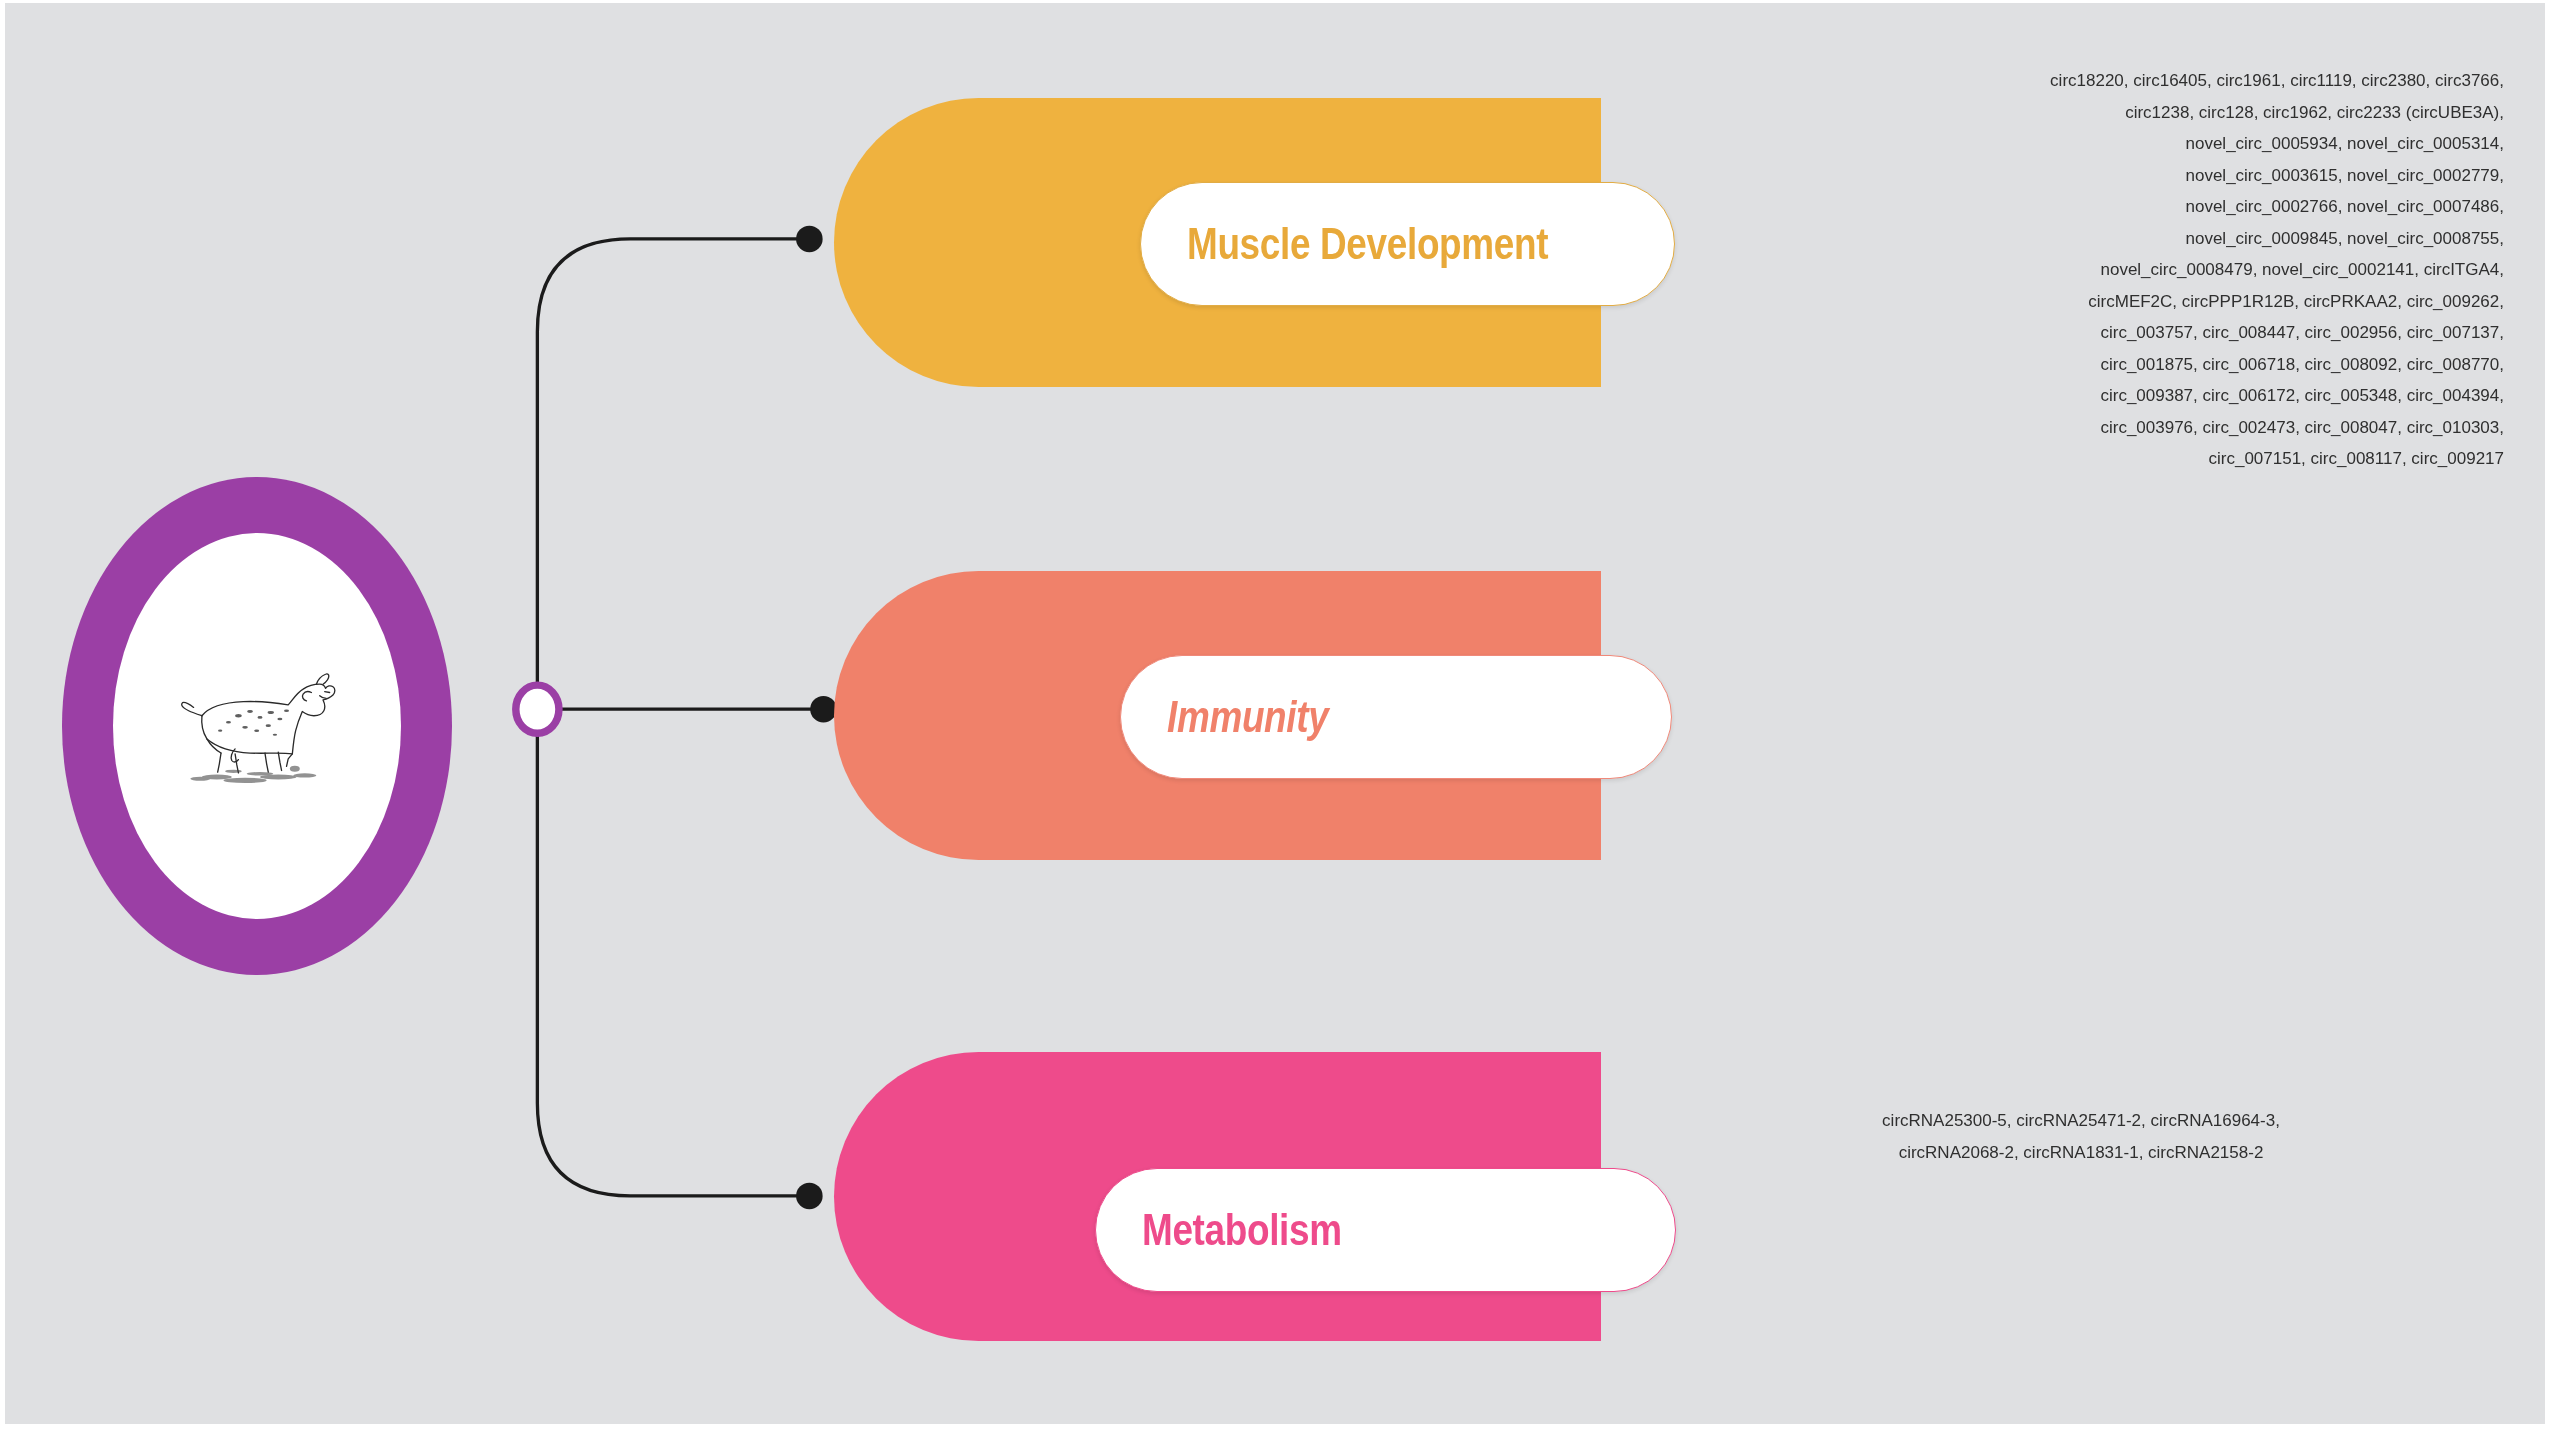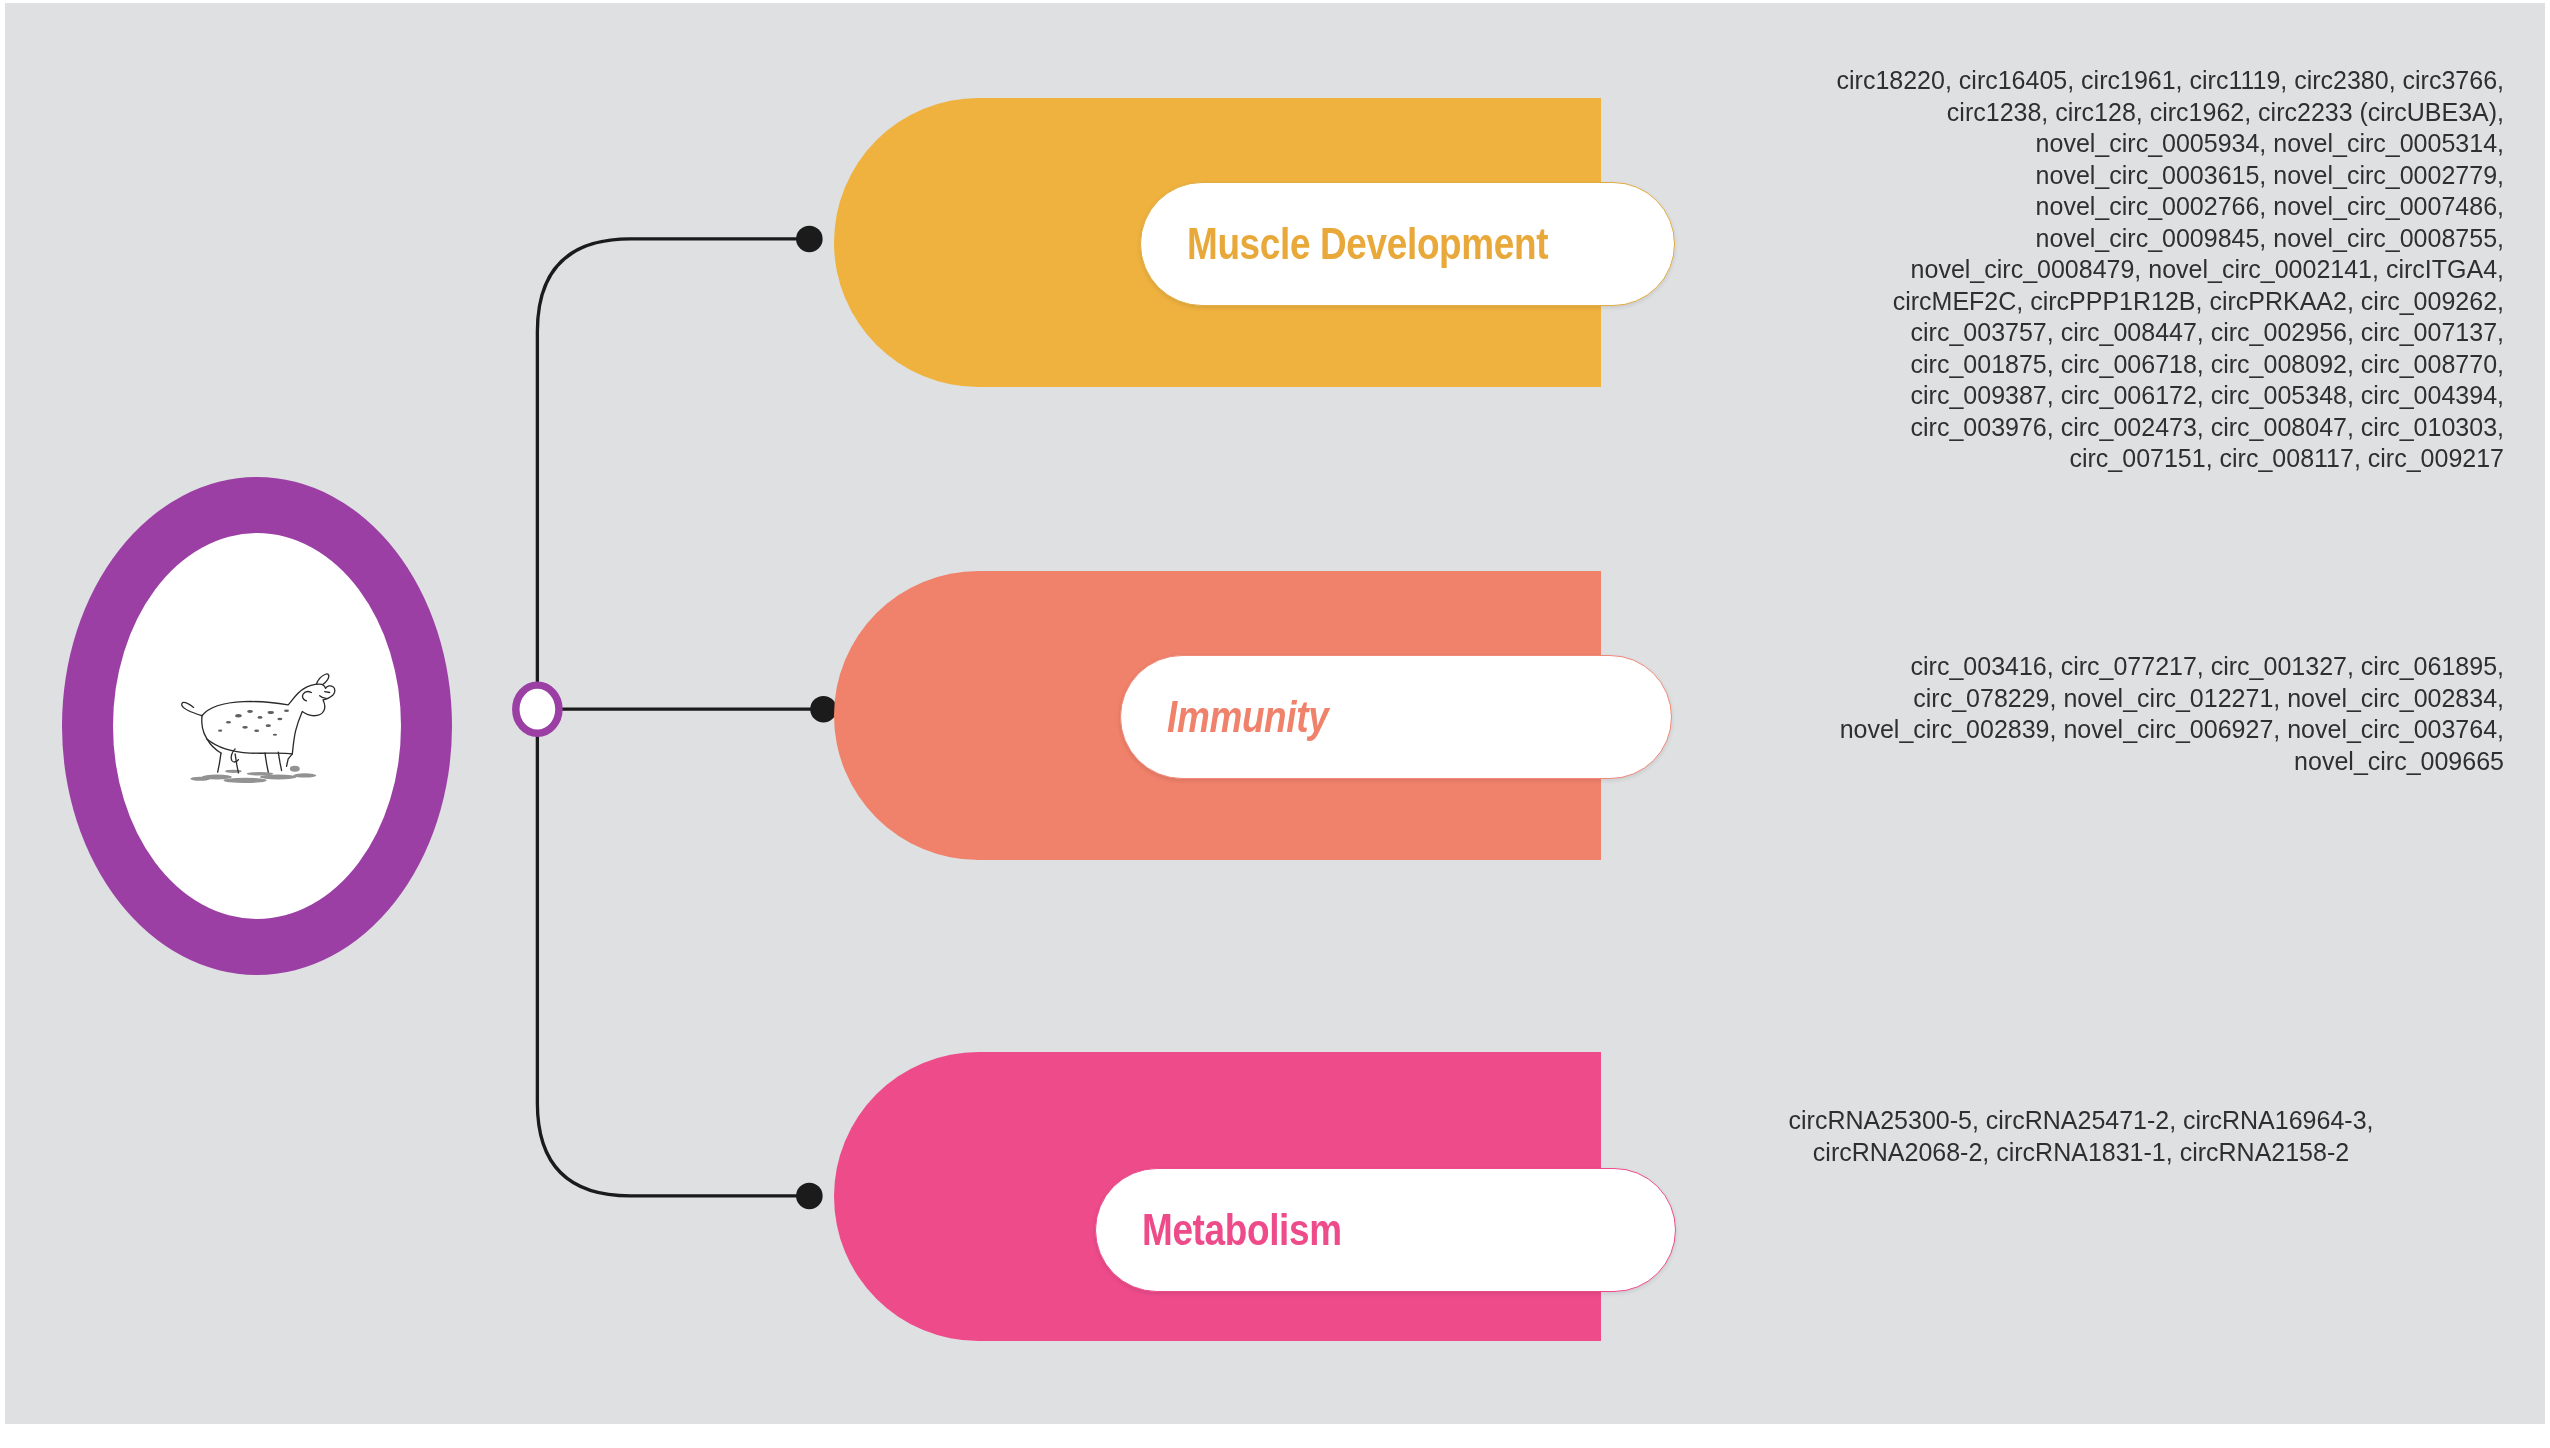--- a/index.html
+++ b/index.html
@@ -89,21 +89,21 @@
   .pill.p2 .pill-label{ color:#ee4b8b; margin-left:46px; }
 
   
   .gene-text{
     position:absolute;
     right:46px;
     width:846px;
     text-align:right;
     color:#2f2f2f;
     font-family:"Liberation Sans Narrow","Liberation Sans",sans-serif;
-    font-size:25px;
+    font-size:17px;
     line-height:31.5px;
     white-space:pre-line;
   }
   #gene-0{ top:65px; }
   #gene-1{ top:651px; }
   #gene-2{ top:1105px;text-align:center; }
 </style>
 </head>
 <body>
 
@@ -200,24 +200,20 @@
 circ_003757, circ_008447, circ_002956, circ_007137,
 circ_001875, circ_006718, circ_008092, circ_008770,
 circ_009387, circ_006172, circ_005348, circ_004394,
 circ_003976, circ_002473, circ_008047, circ_010303,
 circ_007151, circ_008117, circ_009217</div>
 
   <div class="branch b1"></div>
   <div class="pill p1">
     <span class="pill-label">Immunity</span>
   </div>
-  <div class="gene-text" id="gene-1">circ_003416, circ_077217, circ_001327, circ_061895,
-circ_078229, novel_circ_012271, novel_circ_002834,
-novel_circ_002839, novel_circ_006927, novel_circ_003764,
-novel_circ_009665</div>
 
   <div class="branch b2"></div>
   <div class="pill p2">
     <span class="pill-label">Metabolism</span>
   </div>
   <div class="gene-text" id="gene-2">circRNA25300-5, circRNA25471-2, circRNA16964-3,
 circRNA2068-2, circRNA1831-1, circRNA2158-2</div>
 
   <div id="frame-edge"></div>
 </div>

